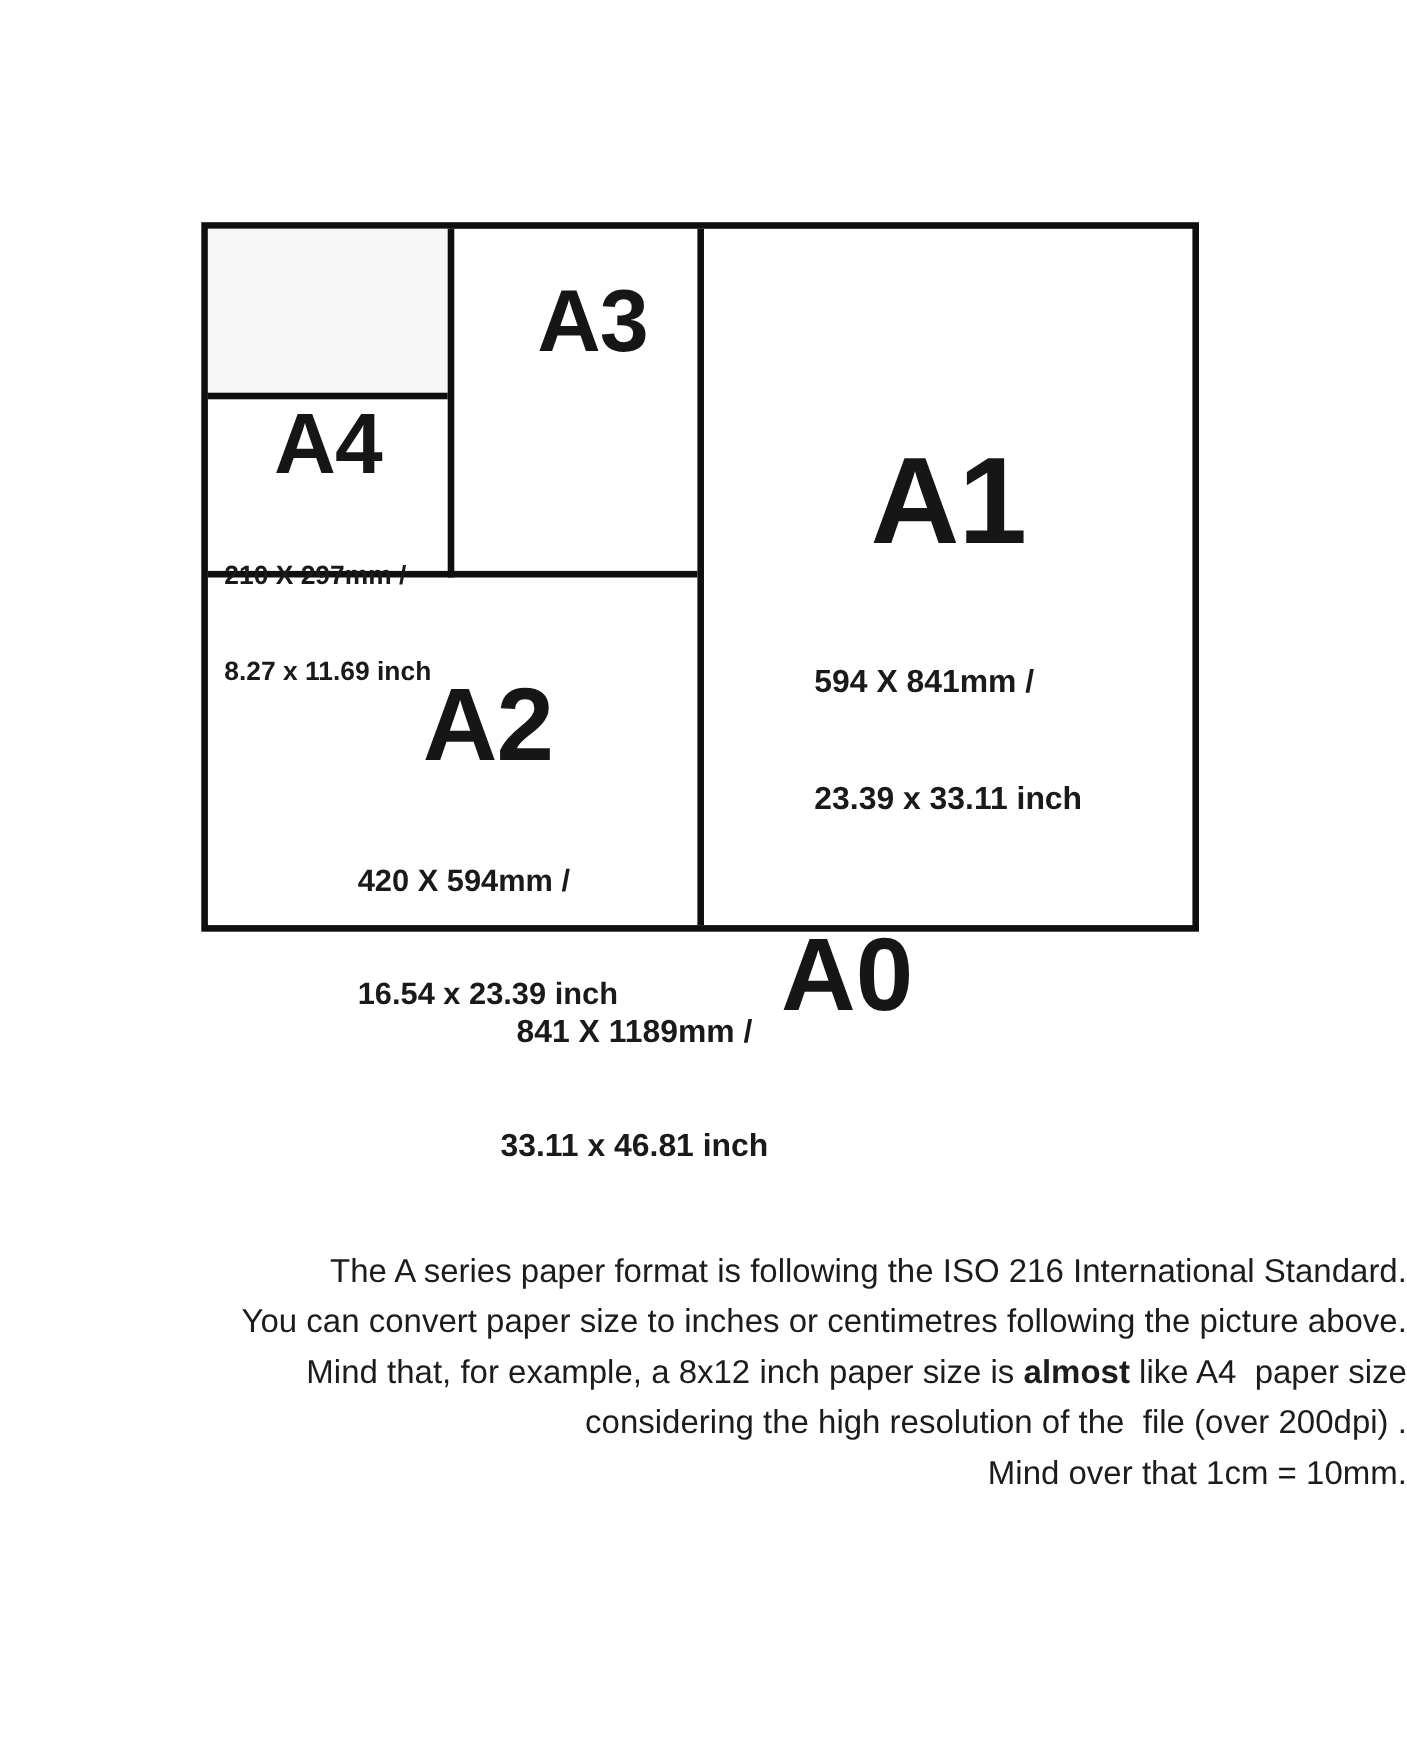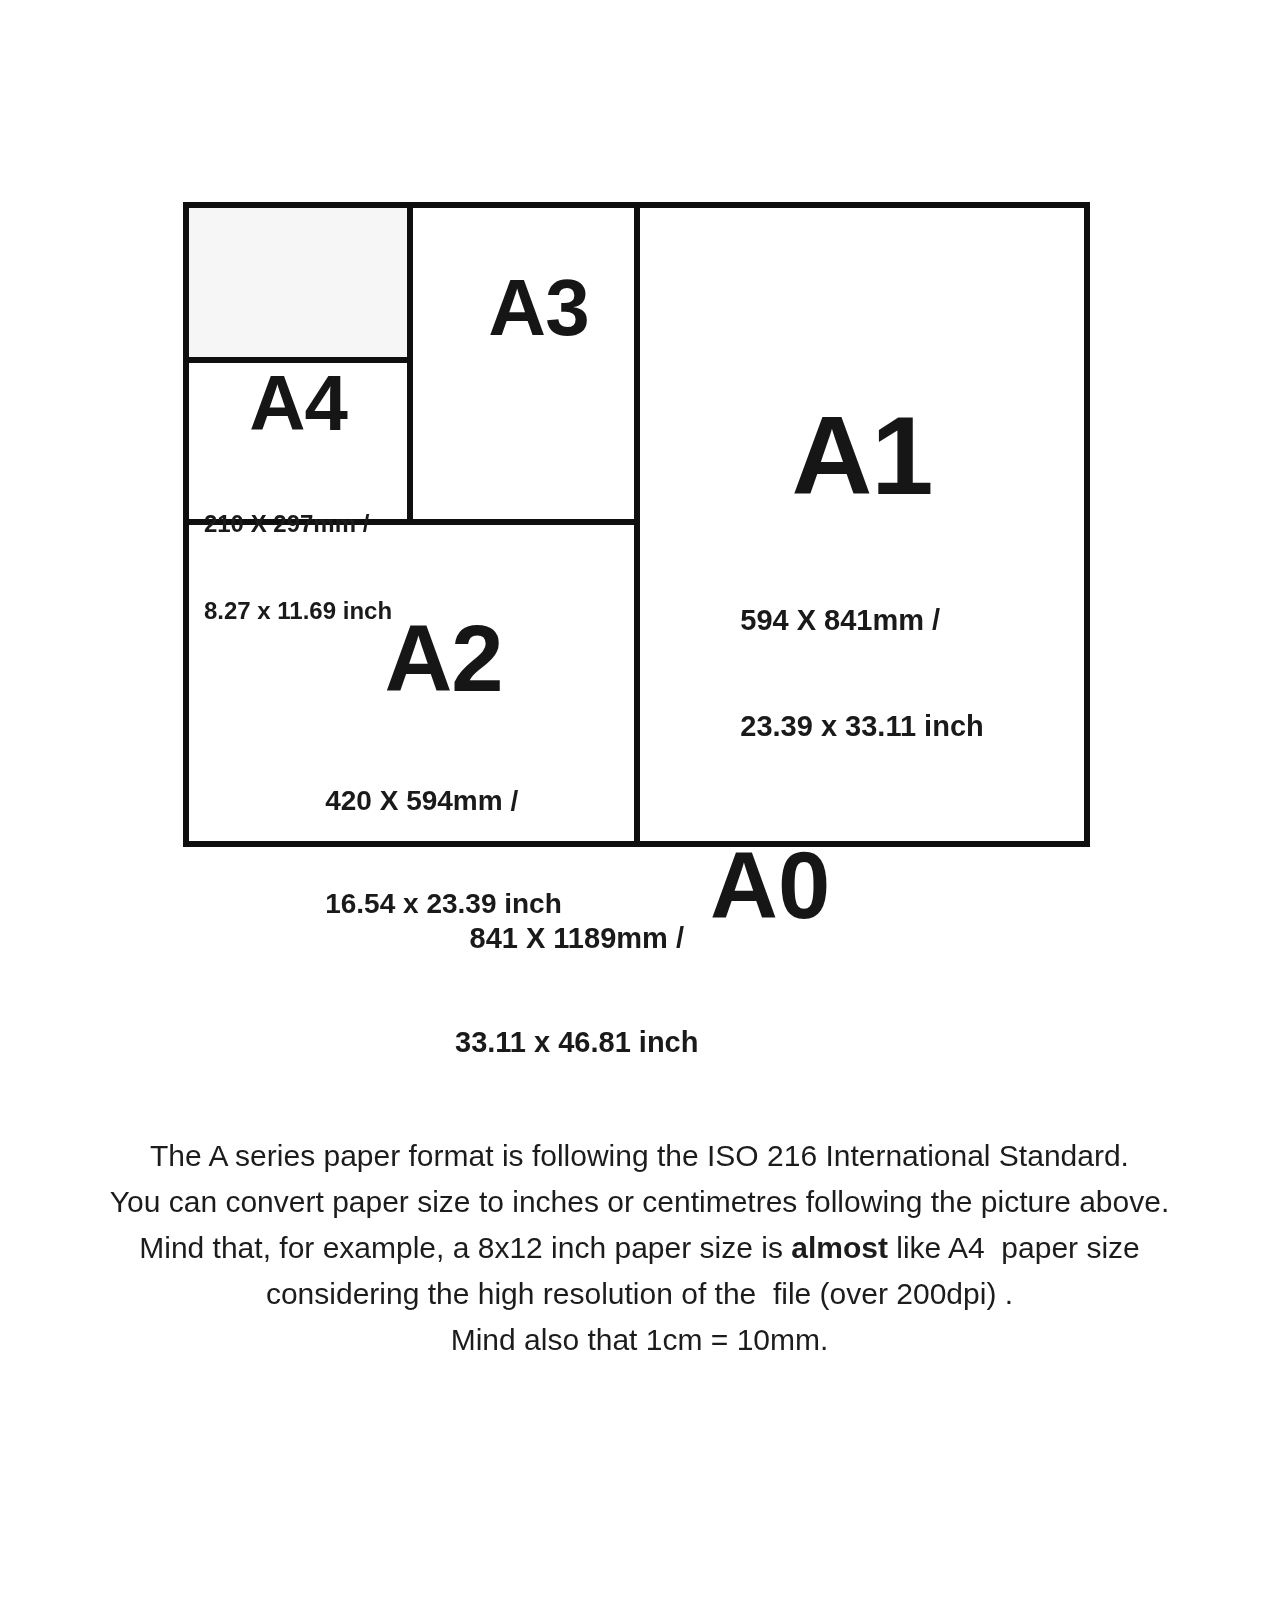--- a/index.html
+++ b/index.html
@@ -46,21 +46,21 @@
   }
   .dims {
     width: max-content;
     margin: 0 auto;
     text-align: left;
     font-weight: bold;
     color: #1a1a1a;
     line-height: 1.22;
     white-space: pre-wrap;
   }
-  .panel-a3 { left: 413px; top: 268px; width: 251px; }
+  .panel-a3 { left: 413px; top: 252px; width: 251px; }
   .panel-a3 .big  { font-size: 80px; }
   .panel-a3 .dims { font-size: 26px; margin-top: 14px; }
   .panel-a4 { left: 189px; top: 364px; width: 218px; }
   .panel-a4 .big  { font-size: 78px; }
   .panel-a4 .dims { font-size: 24px; margin-top: 8px; }
   .panel-a2 { left: 189px; top: 612px; width: 509px; }
   .panel-a2 .big  { font-size: 94px; }
   .panel-a2 .dims { font-size: 28px; margin-top: 10px; }
   .panel-a1 { left: 640px; top: 400px; width: 444px; }
   .panel-a1 .big  { font-size: 112px; text-align: center; }
@@ -87,21 +87,21 @@
   
   .description {
     position: absolute;
     left: 0; top: 1133px;
     width: 1279px;
     text-align: center;
     font-size: 30px;
     line-height: 46px;
     color: #1c1c1c;
   }
-  .desc-line { white-space: pre-wrap; }
+  .desc-line { white-space: pre-wrap; text-align: right; }
   .desc-line b { font-weight: bold; }
 </style>
 </head>
 <body>
 
 <div class="canvas">
 
   <div class="frame"></div>
 
   <div class="a5cell"></div>
@@ -143,16 +143,16 @@
     <div>841 X 1189mm /</div>
     <div>33.11 x 46.81 inch</div>
   </div>
   <div class="a0-label">A0</div>
 
   <div class="description">
     <div class="desc-line">The A series paper format is following the ISO 216 International Standard.</div>
     <div class="desc-line">You can convert paper size to inches or centimetres following the picture above.</div>
     <div class="desc-line"><span>Mind that, for example, a 8x12 inch paper size is </span><b>almost</b><span> like A4  paper size</span></div>
     <div class="desc-line">considering the high resolution of the  file (over 200dpi) .</div>
-    <div class="desc-line">Mind also that 1cm = 10mm.</div>
+    <div class="desc-line">Mind over that 1cm = 10mm.</div>
   </div>
 
 </div>
 
 </body></html>

